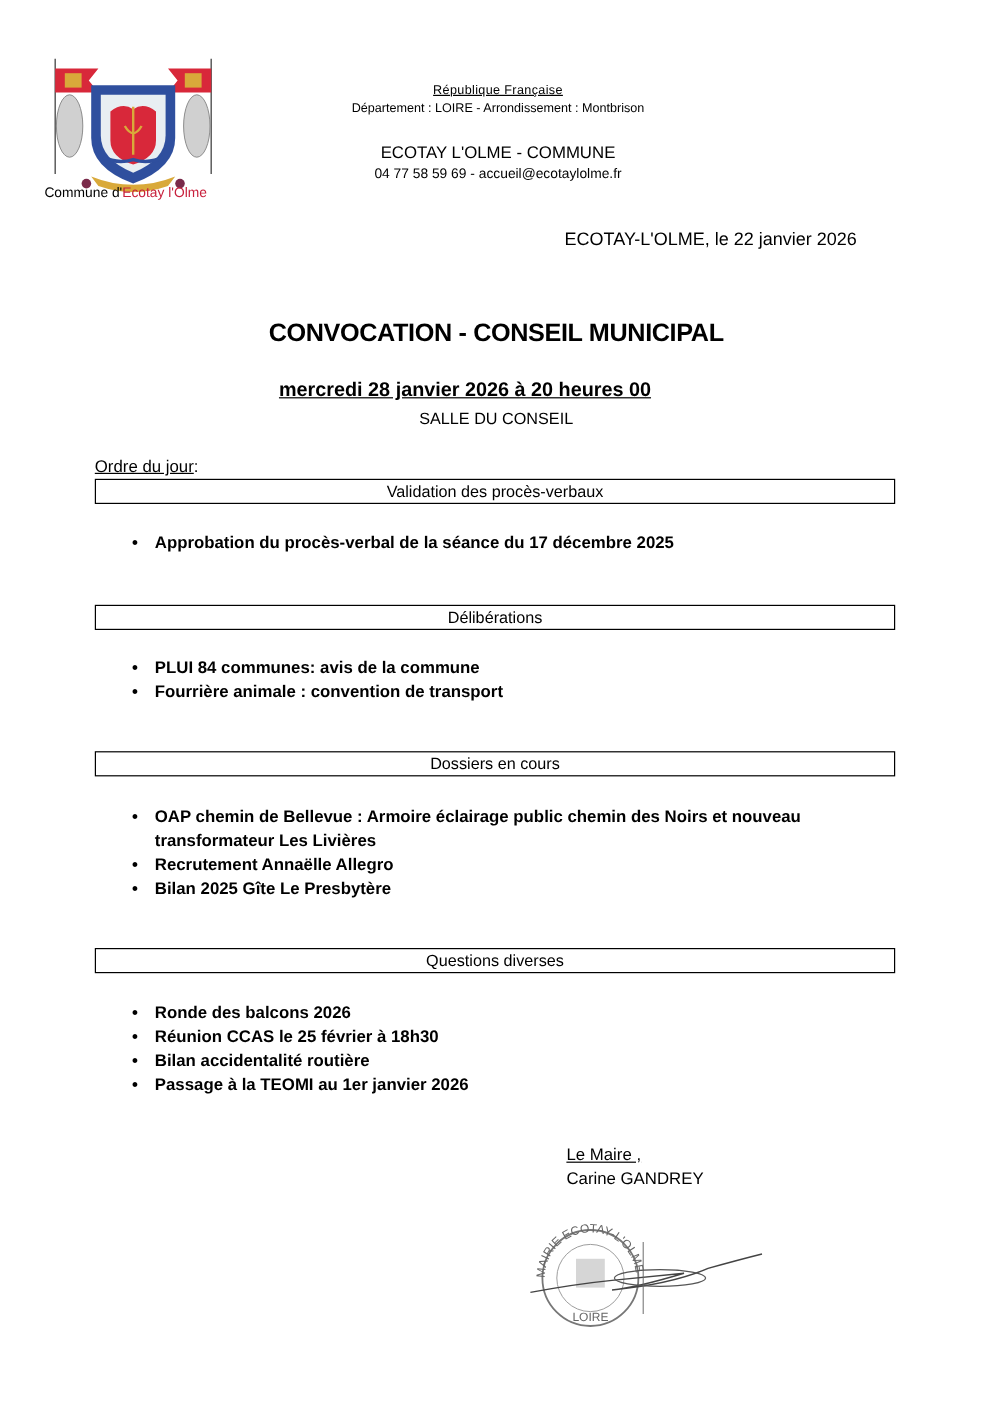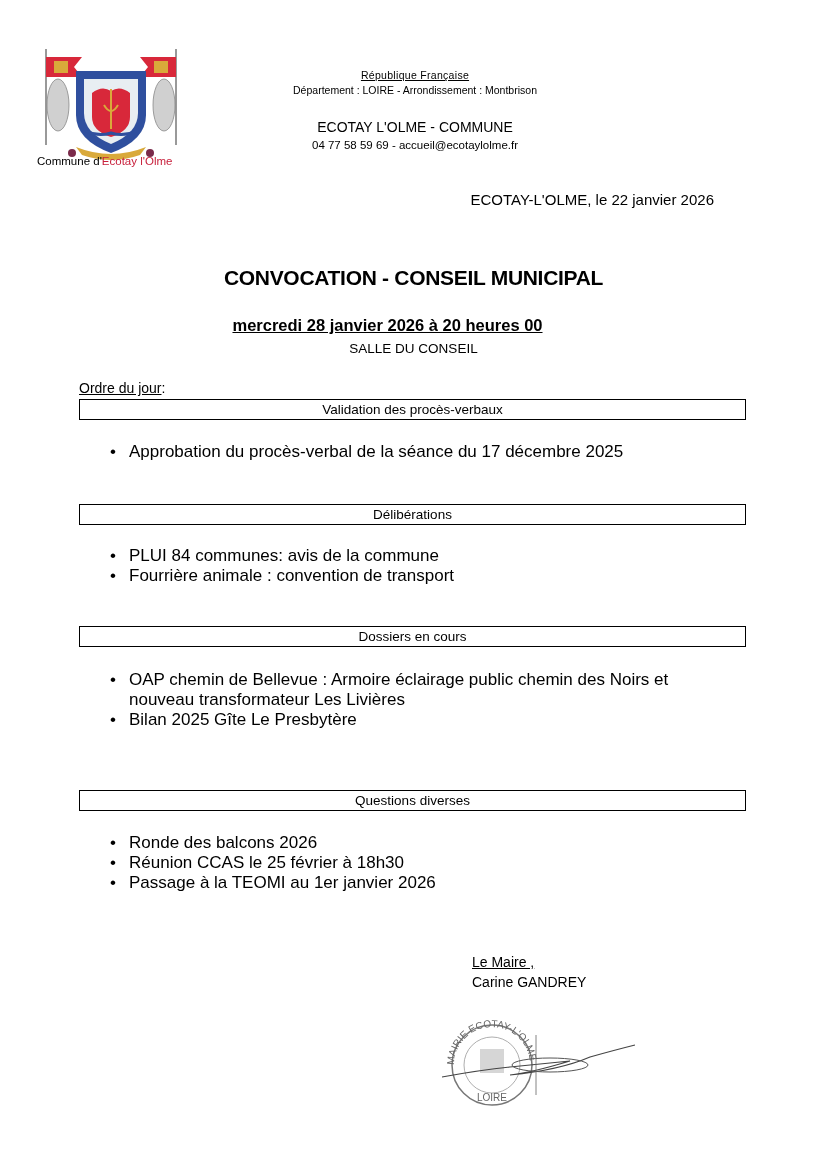--- a/index.html
+++ b/index.html
@@ -15,21 +15,21 @@
     .commune { top: 119px; font-size: 14px; }
     .contact { top: 139px; font-size: 11.5px; }
     .date-line { left: 460px; top: 191px; width: 254px; text-align: right; font-size: 15px; white-space: nowrap; }
     .title { left: 0; width: 827px; top: 266px; text-align: center; font-size: 21px; font-weight: bold; letter-spacing: -0.3px; }
     .meeting { left: 0; width: 775px; top: 316px; text-align: center; font-size: 16.5px; font-weight: bold; text-decoration: underline; }
     .salle { left: 0; width: 827px; top: 341px; text-align: center; font-size: 13.5px; }
     .odj { left: 79px; top: 380px; font-size: 14px; }
     .odj u { text-decoration: underline; }
     .section-box { left: 79px; width: 667px; height: 21px; border: 1.4px solid #000; box-sizing: border-box;
       text-align: center; font-size: 13.5px; font-weight: normal; line-height: 19px; }
-    ul.items { position: absolute; left: 110px; margin: 0; padding: 0; list-style: none; font-size: 17px; line-height: 20px; }
+    ul.items { position: absolute; left: 110px; margin: 0; padding: 0; list-style: none; font-size: 14px; line-height: 20px; font-weight: bold; }
     ul.items li { position: relative; padding-left: 19px; }
     ul.items li::before { content: "\2022"; position: absolute; left: 0; top: 0; }
     .signer { left: 472px; font-size: 14px; white-space: nowrap; }
     .stamp { left: 440px; top: 1015px; width: 200px; height: 95px; }
   </style>
 </head>
 <body>
 
 <svg class="abs logo" viewBox="0 0 150 120">
 
@@ -79,27 +79,29 @@
 
 <div class="abs section-box" style="top:504px;">Délibérations</div>
 <ul class="items" style="top:546px;">
   <li>PLUI 84 communes: avis de la commune</li>
   <li>Fourrière animale : convention de transport</li>
 </ul>
 
 <div class="abs section-box" style="top:626px;">Dossiers en cours</div>
 <ul class="items" style="top:670px; width:580px;">
   <li>OAP chemin de Bellevue : Armoire éclairage public chemin des Noirs et nouveau transformateur Les Livières</li>
+  <li>Recrutement Annaëlle Allegro</li>
   <li>Bilan 2025 Gîte Le Presbytère</li>
 </ul>
 
 <div class="abs section-box" style="top:790px;">Questions diverses</div>
 <ul class="items" style="top:833px;">
   <li>Ronde des balcons 2026</li>
   <li>Réunion CCAS le 25 février à 18h30</li>
+  <li>Bilan accidentalité routière</li>
   <li>Passage à la TEOMI au 1er janvier 2026</li>
 </ul>
 
 <div class="abs signer" style="top:954px;text-decoration:underline;">Le Maire ,</div>
 <div class="abs signer" style="top:974px;">Carine GANDREY</div>
 
 <svg class="abs stamp" viewBox="0 0 200 95">
   <defs>
     <path id="arcTop" d="M14 50 A38 38 0 0 1 90 50"></path>
   </defs>

